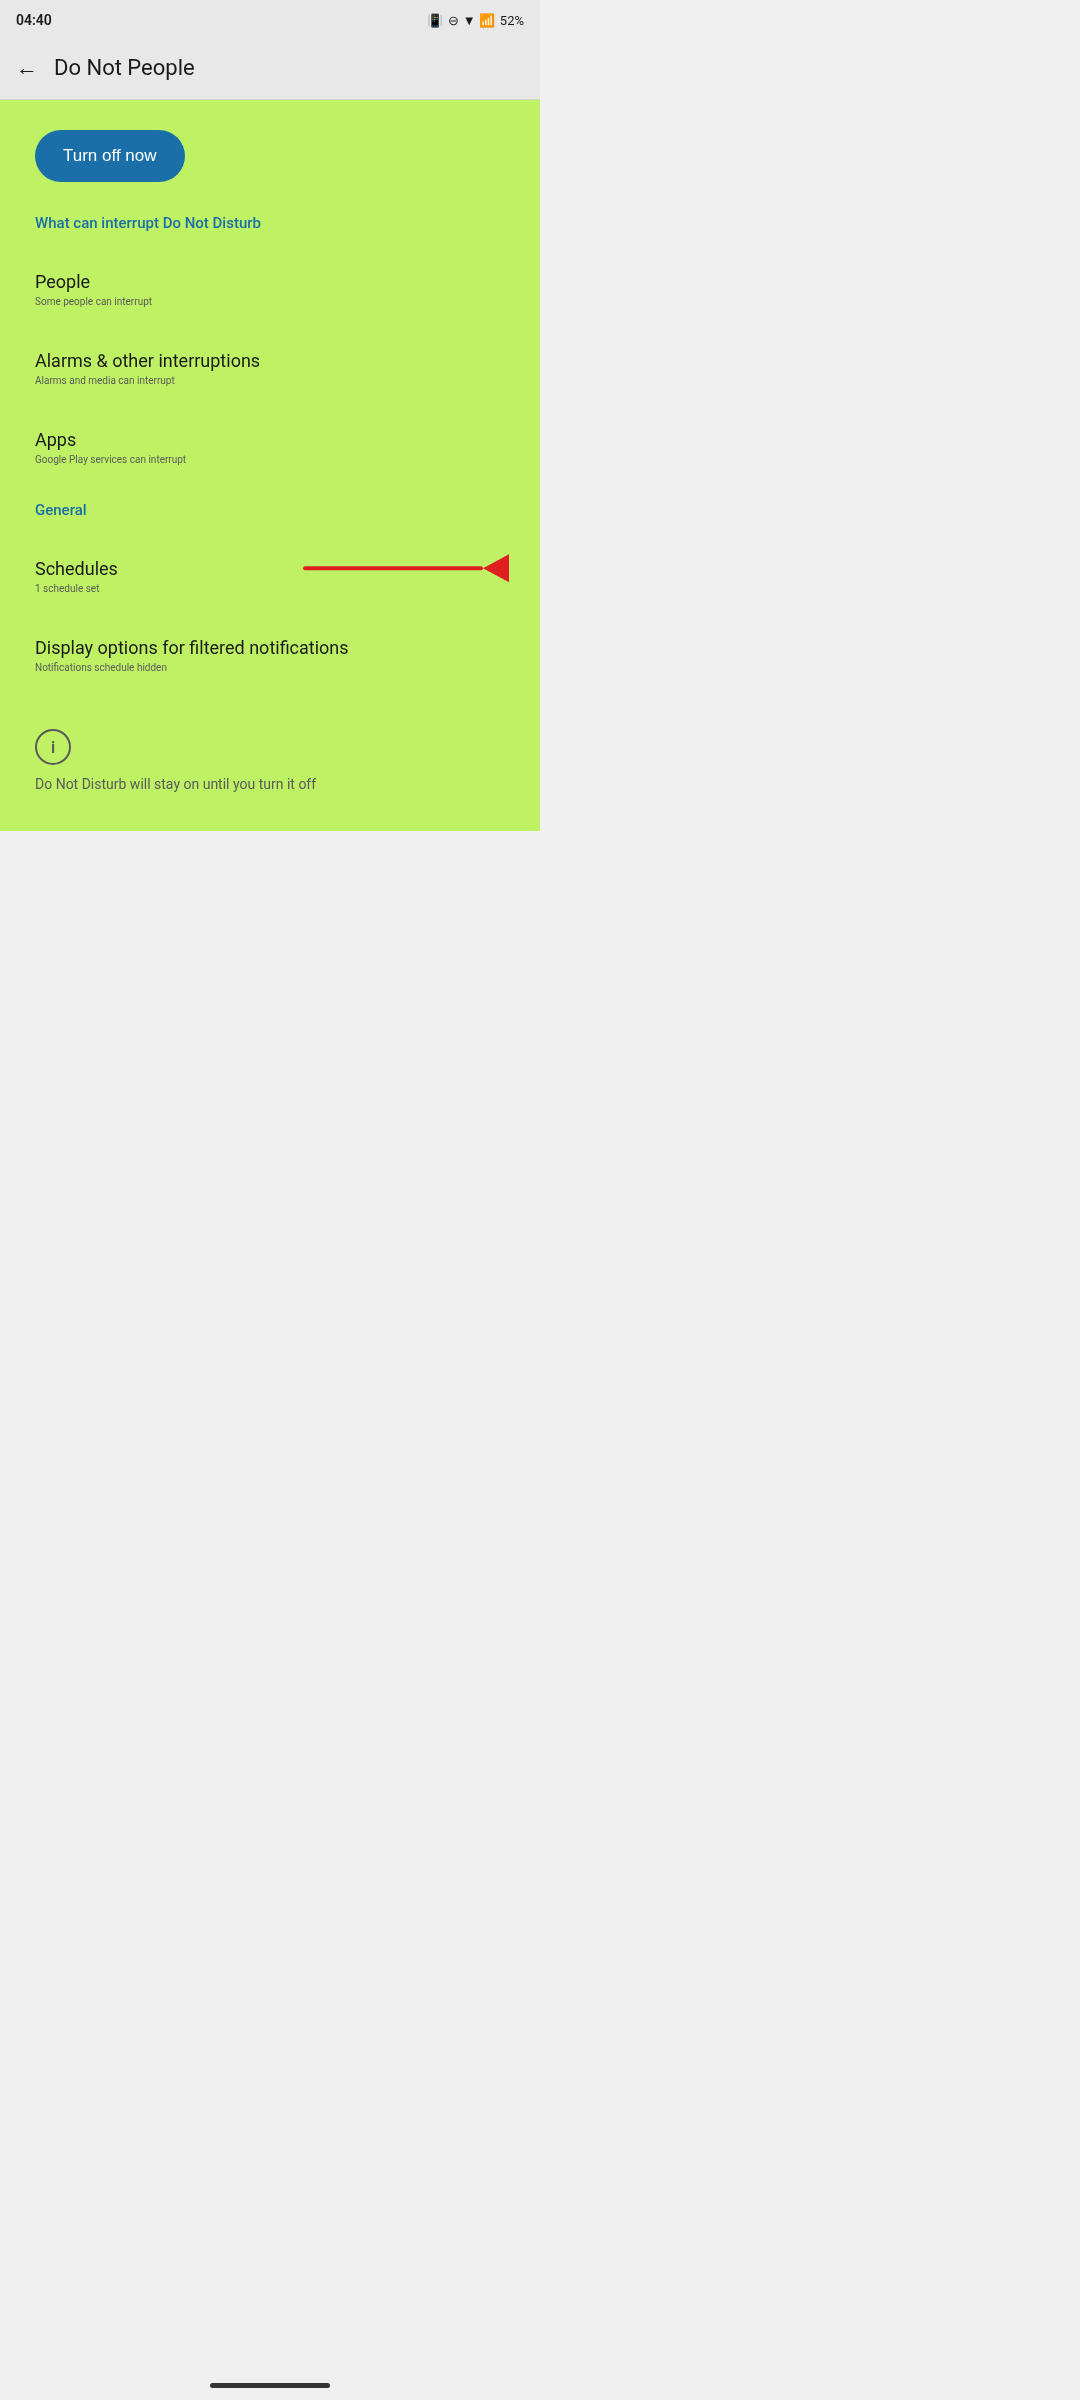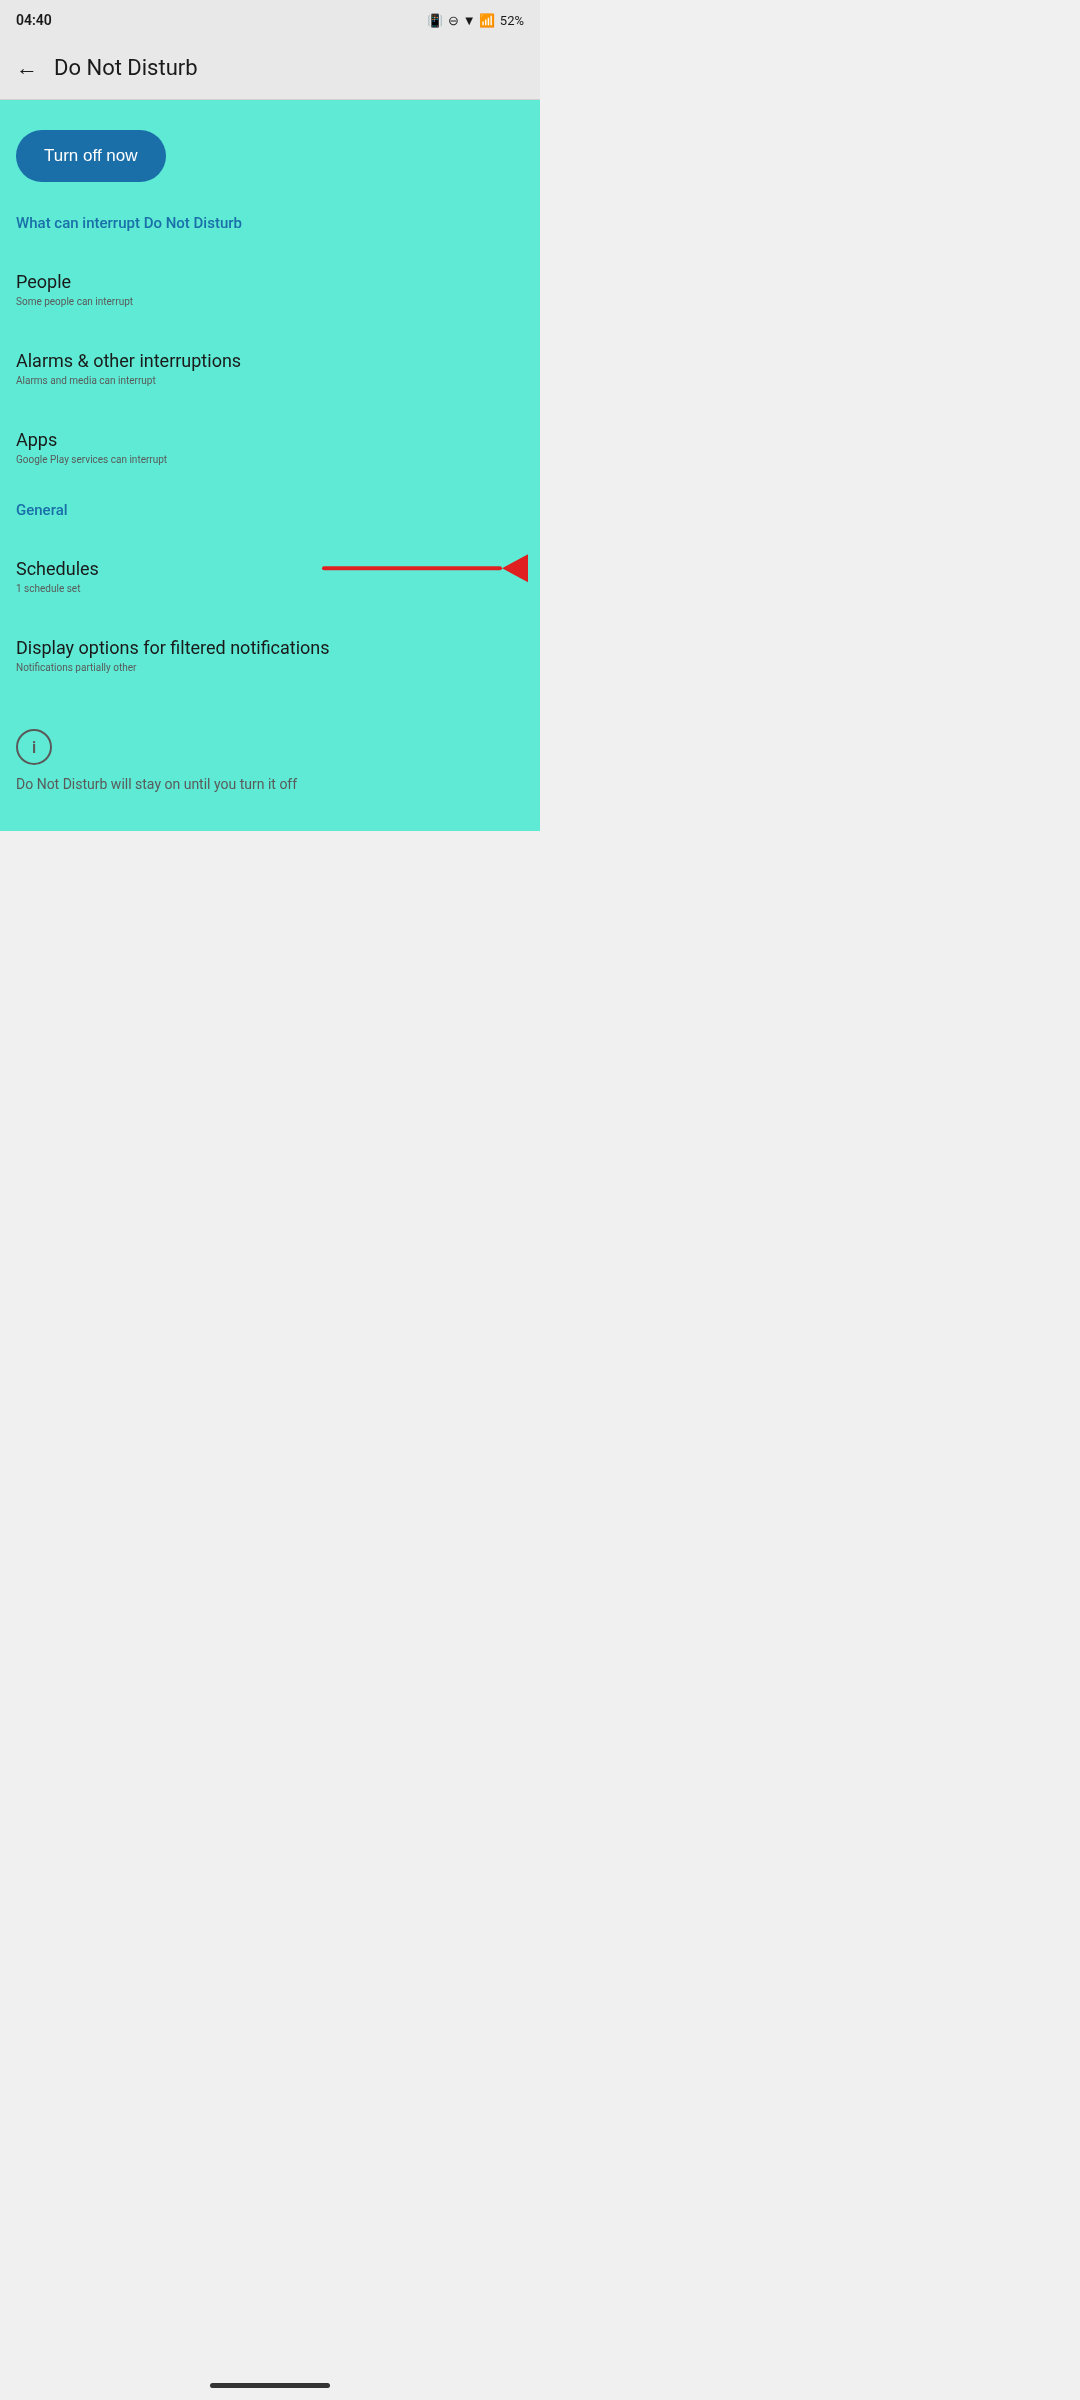--- a/index.html
+++ b/index.html
@@ -54,22 +54,22 @@
       cursor: pointer;
     }
     .app-bar-title {
       font-size: 22px;
       font-weight: 400;
       color: #1a1a1a;
     }
 
     
     .content {
-      padding: 20px 16px;
-      background-color: #5eead4;
+      padding: 20px 35px;
+      background-color: #bef264;
     }
 
     
     .turn-off-btn {
       background-color: #1a6fa8;
       color: #ffffff;
       border: none;
       border-radius: 30px;
       padding: 16px 28px;
       font-size: 17px;
@@ -191,21 +191,21 @@
     <span class="status-icon">📳</span>
     <span class="status-icon">⊖</span>
     <span class="status-icon">▼</span>
     <span class="status-icon">📶</span>
     <span class="status-icon">52%</span>
   </div>
 </div>
 
 <div class="app-bar">
   <span class="back-arrow">←</span>
-  <span class="app-bar-title">Do Not Disturb</span>
+  <span class="app-bar-title">Do Not People</span>
 </div>
 
 <div class="content">
 
   
   <button class="turn-off-btn">Turn off now</button>
 
   
   <div class="section-header">What can interrupt Do Not Disturb</div>
 
@@ -234,21 +234,21 @@
 
       <div class="arrow-annotation">
         <div class="arrow-line"></div>
         <div class="arrow-head"></div>
       </div>
     </div>
 
 
     <div class="settings-item">
       <div class="settings-item-title">Display options for filtered notifications</div>
-      <div class="settings-item-subtitle">Notifications partially other</div>
+      <div class="settings-item-subtitle">Notifications schedule hidden</div>
     </div>
 
     <div class="info-section">
       <div class="info-icon">i</div>
       <div class="info-text">Do Not Disturb will stay on until you turn it off</div>
     </div>
 
   </div>
 </div>
 

